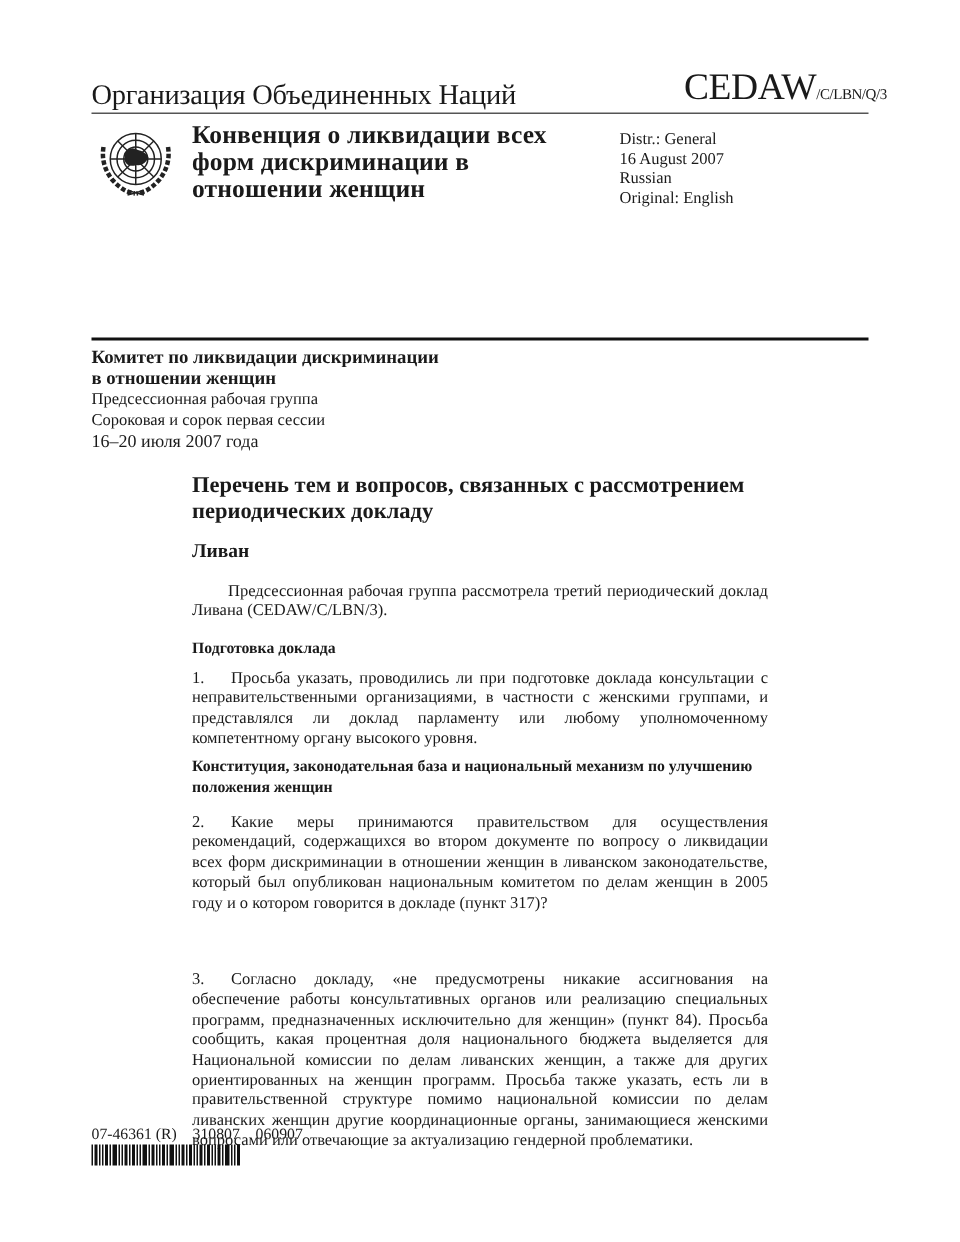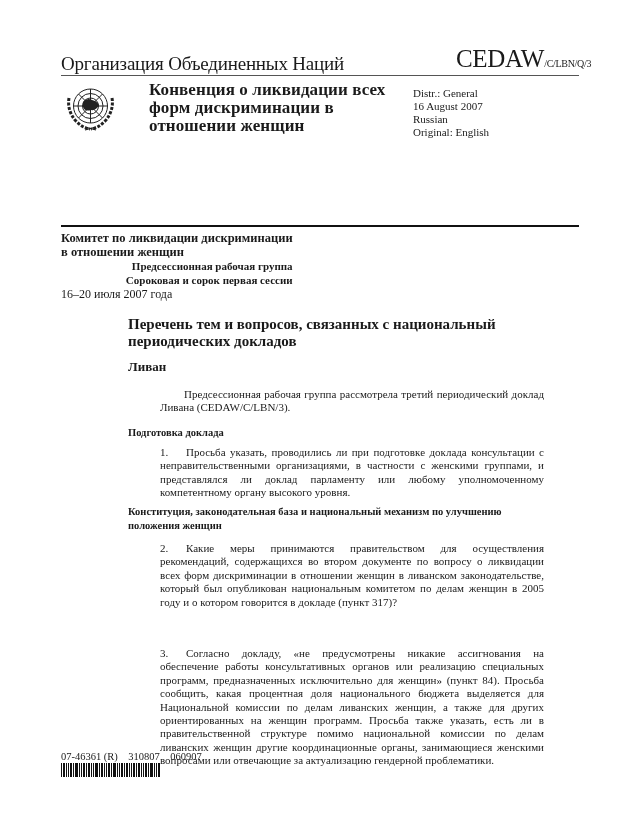--- a/index.html
+++ b/index.html
@@ -4,30 +4,30 @@
 <style>
   html, body { margin: 0; padding: 0; background: #ffffff; }
   body { width: 640px; height: 828px; position: relative; overflow: hidden;
          font-family: "Liberation Serif", "DejaVu Serif", serif; color: #1a1a1a; }
   .abs { position: absolute; }
   .org { left: 61px; top: 53px; font-size: 19px; letter-spacing: -0.2px; }
   .symbol { left: 456px; top: 45px; font-size: 25px; white-space: nowrap; letter-spacing: -0.3px; }
   .symbol .sub { font-size: 10px; letter-spacing: -0.3px; }
   .rule-top { left: 61px; top: 75px; width: 518px; height: 1px; background: #555; }
   .emblem { left: 63px; top: 80px; width: 55px; height: 55px; }
-  .conv-title { left: 128px; top: 81px; font-size: 17px; font-weight: bold; line-height: 18px; width: 260px; letter-spacing: 0.1px; margin-left: 21px; }
+  .conv-title { left: 128px; top: 81px; font-size: 17px; font-weight: bold; line-height: 18px; width: 260px; letter-spacing: 0.1px; }
   .distr { left: 413px; top: 87px; font-size: 11px; line-height: 13px; }
   .rule-mid { left: 61px; top: 225px; width: 518px; height: 2px; background: #111; }
   .committee { left: 61px; top: 231px; line-height: 14px; }
   .committee .l1 { font-size: 12.5px; font-weight: bold; }
-  .committee .l2 { font-size: 11px; font-weight: bold; text-align: right; }
+  .committee .l2 { font-size: 11px; font-weight: normal; }
   .committee .l3 { font-size: 12px; }
   .doc-title { left: 128px; top: 316px; width: 390px; font-size: 15px; font-weight: bold; line-height: 17px; }
   .country { left: 128px; top: 359px; font-size: 13px; font-weight: bold; }
-  .body { left: 128px; width: 384px; font-size: 11px; line-height: 13.4px; text-align: justify; margin-left: 32px; }
+  .body { left: 128px; width: 384px; font-size: 11px; line-height: 13.4px; text-align: justify; }
   .intro { top: 388px; text-indent: 24px; }
   .sec1 { left: 128px; top: 427px; font-size: 10.5px; font-weight: bold; }
   .p1 { top: 446px; }
   .sec2 { left: 128px; top: 505px; font-size: 10.5px; font-weight: bold; line-height: 14px; width: 380px; }
   .p2 { top: 542px; }
   .p3 { top: 647px; }
   .pnum { display: inline-block; width: 26px; text-indent: 0; }
   .jobno { left: 61px; top: 751px; font-size: 10.5px; white-space: pre; }
   .barcode { left: 61px; top: 763px; width: 107px; height: 14px; display: flex; align-items: stretch; }
   .barcode span { display: block; background: #111; margin-right: 1px; }
@@ -73,21 +73,21 @@
 <div class="abs rule-mid"></div>
 
 <div class="abs committee">
   <div class="l1">Комитет по ликвидации дискриминации</div>
   <div class="l1">в отношении женщин</div>
   <div class="l2">Предсессионная рабочая группа</div>
   <div class="l2">Сороковая и сорок первая сессии</div>
   <div class="l3">16–20 июля 2007 года</div>
 </div>
 
-<div class="abs doc-title">Перечень тем и вопросов, связанных с национальный периодических докладов</div>
+<div class="abs doc-title">Перечень тем и вопросов, связанных с рассмотрением периодических докладу</div>
 <div class="abs country">Ливан</div>
 
 <div class="abs body intro">Предсессионная рабочая группа рассмотрела третий периодический доклад Ливана (CEDAW/C/LBN/3).</div>
 
 <div class="abs sec1">Подготовка доклада</div>
 <div class="abs body p1"><span class="pnum">1.</span><span>Просьба указать, проводились ли при подготовке доклада консультации с неправительственными организациями, в частности с женскими группами, и представлялся ли доклад парламенту или любому уполномоченному компетентному органу высокого уровня.</span></div>
 
 <div class="abs sec2">Конституция, законодательная база и национальный механизм по улучшению положения женщин</div>
 <div class="abs body p2"><span class="pnum">2.</span><span>Какие меры принимаются правительством для осуществления рекомендаций, содержащихся во втором документе по вопросу о ликвидации всех форм дискриминации в отношении женщин в ливанском законодательстве, который был опубликован национальным комитетом по делам женщин в 2005 году и о котором говорится в докладе (пункт 317)?</span></div>
 <div class="abs body p3"><span class="pnum">3.</span><span>Согласно докладу, «не предусмотрены никакие ассигнования на обеспечение работы консультативных органов или реализацию специальных программ, предназначенных исключительно для женщин» (пункт 84). Просьба сообщить, какая процентная доля национального бюджета выделяется для Национальной комиссии по делам ливанских женщин, а также для других ориентированных на женщин программ. Просьба также указать, есть ли в правительственной структуре помимо национальной комиссии по делам ливанских женщин другие координационные органы, занимающиеся женскими вопросами или отвечающие за актуализацию гендерной проблематики.</span></div>

